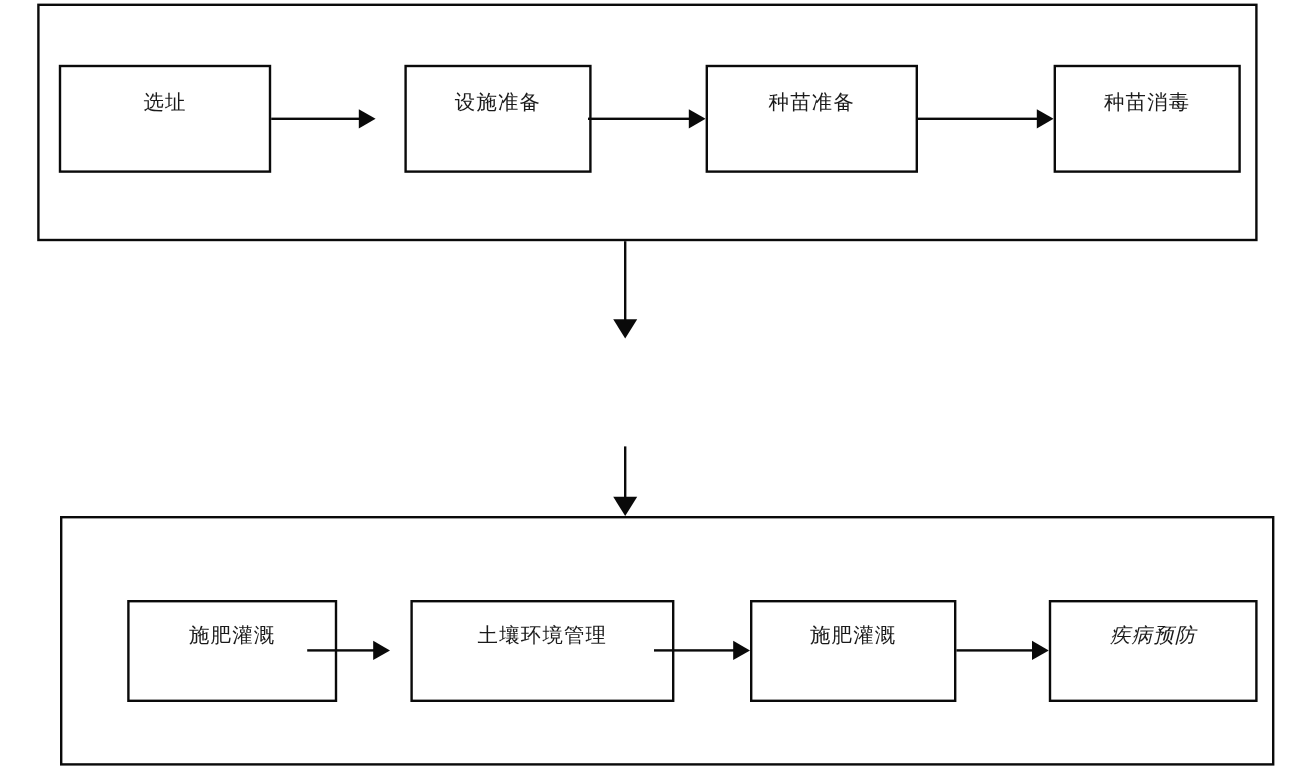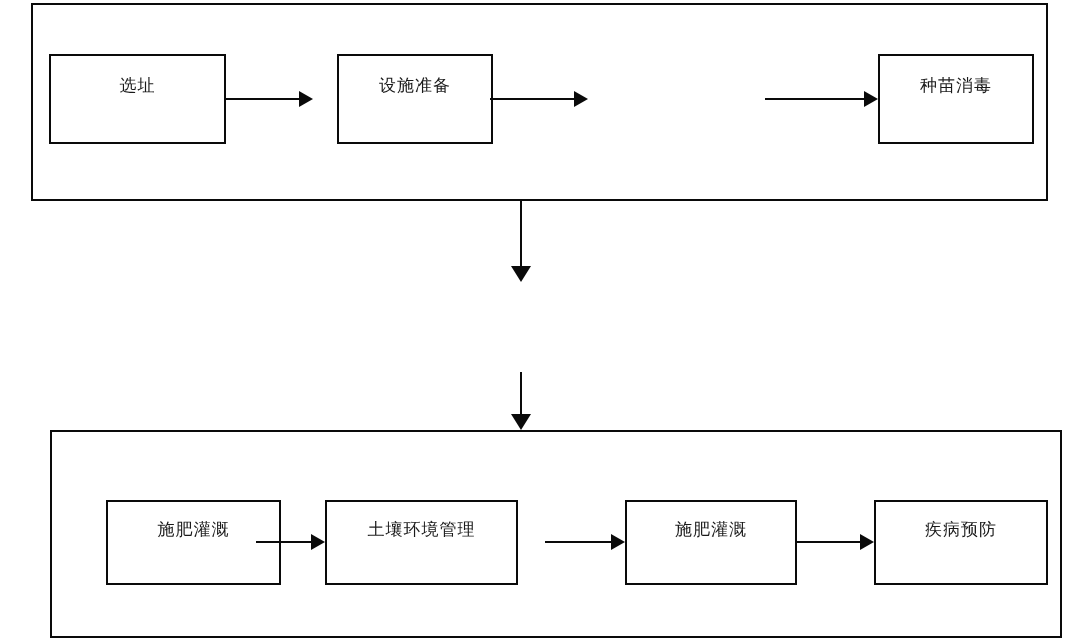--- a/index.html
+++ b/index.html
@@ -84,20 +84,23 @@
   <div class="conn conn-h" style="left:226px; top:98px; width:74px;"></div>
   <div class="arrow-right" style="left:299px; top:91px;"></div>
 
   <div class="node" style="left:313px; top:54px; width:156px; height:90px;margin-left:24px;">
     <span class="node-label">设施准备</span>
   </div>
 
   <div class="conn conn-h" style="left:490px; top:98px; width:85px;"></div>
   <div class="arrow-right" style="left:574px; top:91px;"></div>
 
+  <div class="node" style="left:588px; top:54px; width:177px; height:90px;">
+    <span class="node-label">种苗准备</span>
+  </div>
 
   <div class="conn conn-h" style="left:765px; top:98px; width:100px;"></div>
   <div class="arrow-right" style="left:864px; top:91px;"></div>
 
   <div class="node" style="left:878px; top:54px; width:156px; height:90px;">
     <span class="node-label">种苗消毒</span>
   </div>
 
   <div class="conn conn-v" style="left:520px; top:201px; height:66px;"></div>
   <div class="arrow-down" style="left:511px; top:266px;"></div>
@@ -108,31 +111,31 @@
 
   <div class="group-box" style="left:50px; top:430px; width:1012px; height:208px;"></div>
 
   <div class="node" style="left:81px; top:500px; width:175px; height:85px;margin-left:25px;">
     <span class="node-label">施肥灌溉</span>
   </div>
 
   <div class="conn conn-h" style="left:256px; top:541px; width:57px;"></div>
   <div class="arrow-right" style="left:311px; top:534px;"></div>
 
-  <div class="node" style="left:325px; top:500px; width:193px; height:85px;">
+  <div class="node" style="left:342px; top:500px; width:220px; height:85px;">
     <span class="node-label">土壤环境管理</span>
   </div>
 
   <div class="conn conn-h" style="left:545px; top:541px; width:68px;"></div>
   <div class="arrow-right" style="left:611px; top:534px;"></div>
 
   <div class="node" style="left:625px; top:500px; width:172px; height:85px;">
     <span class="node-label">施肥灌溉</span>
   </div>
 
   <div class="conn conn-h" style="left:797px; top:541px; width:65px;"></div>
   <div class="arrow-right" style="left:860px; top:534px;"></div>
 
-  <div class="node" style="left:874px; top:500px; width:174px; height:85px;">
+  <div class="node" style="left:874px; top:500px; width:174px; height:85px;font-style:italic;">
     <span class="node-label">疾病预防</span>
   </div>
 
 </div>
 
 </body></html>

